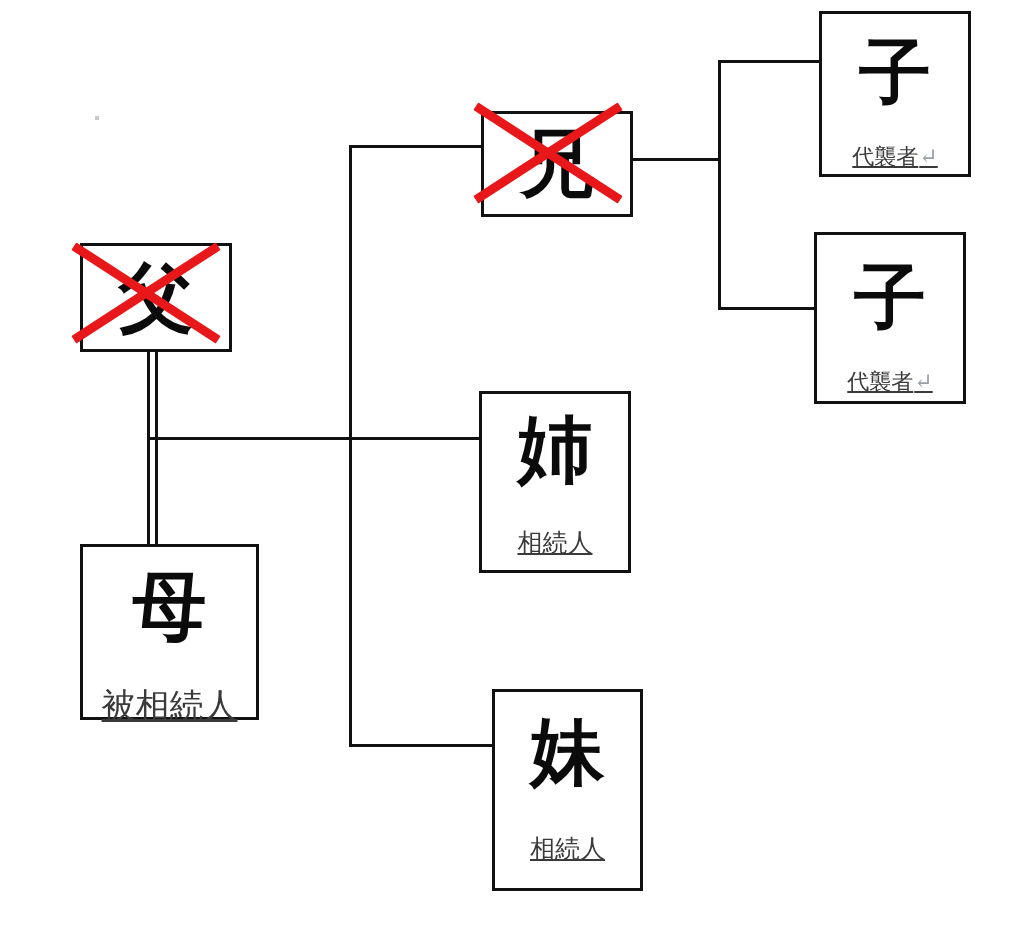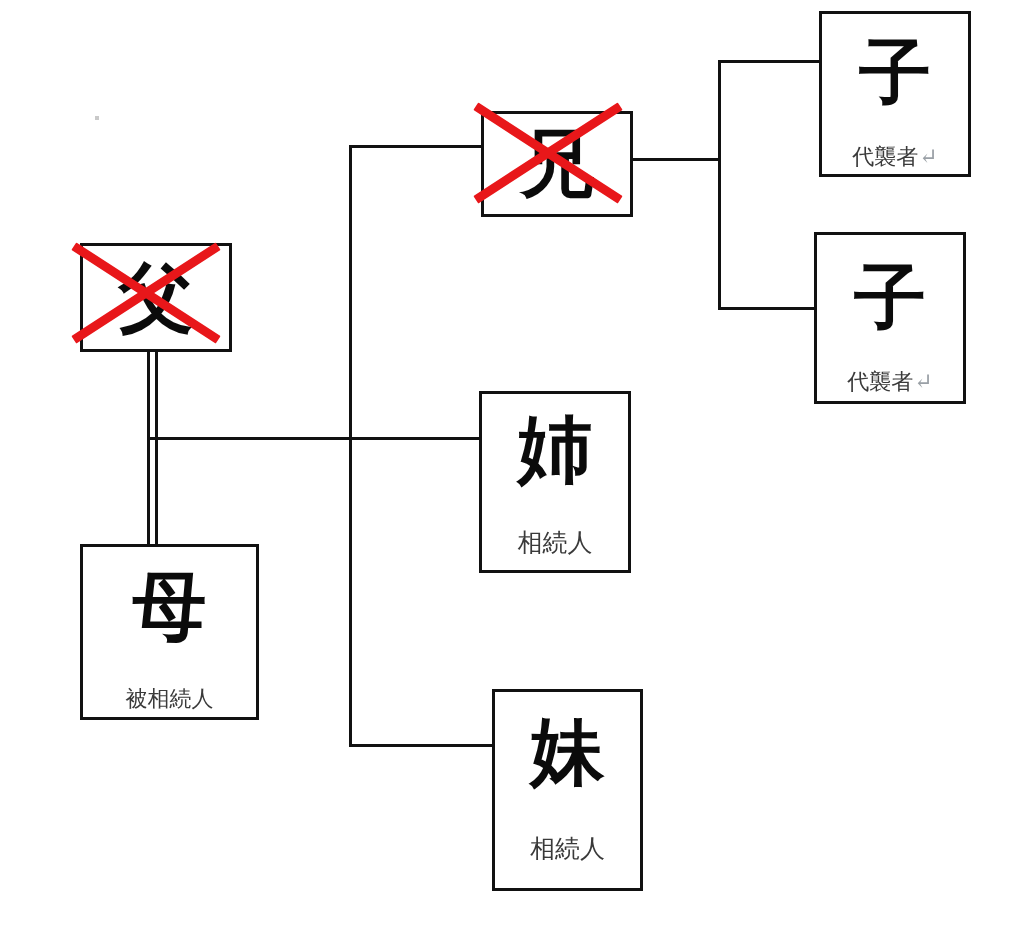--- a/index.html
+++ b/index.html
@@ -34,39 +34,40 @@
     font-weight: 700;
     color: #0b0b0b;
     line-height: 1;
     letter-spacing: 0;
   }
   .node .role {
     font-family: "DejaVu Serif", "Liberation Serif", serif;
     color: #3a3a3a;
     line-height: 1;
     white-space: nowrap;
+    text-decoration: underline;
   }
   .node .role .cr {
     color: #9aa0a6;
     font-weight: 400;
     padding-left: 1px;
   }
 
   
   #node-father   { left: 80px;  top: 243px; width: 152px; height: 109px; }
   #node-mother   { left: 80px;  top: 544px; width: 179px; height: 176px; }
   #node-brother  { left: 481px; top: 111px; width: 152px; height: 106px; }
   #node-sister-e { left: 479px; top: 391px; width: 152px; height: 182px; }
   #node-sister-y { left: 492px; top: 689px; width: 151px; height: 202px; }
   #node-child-1  { left: 819px; top: 11px;  width: 152px; height: 166px; }
   #node-child-2  { left: 814px; top: 232px; width: 152px; height: 172px; }
 
   #node-father  .kanji { font-size: 74px; margin-top: 14px; }
   #node-mother  .kanji { font-size: 74px; margin-top: 22px; }
-  #node-mother  .role  { font-size: 22px; margin-top: 45px; }
+  #node-mother  .role  { font-size: 34px; margin-top: 45px; }
   #node-brother .kanji { font-size: 74px; margin-top: 12px; }
   #node-sister-e .kanji{ font-size: 74px; margin-top: 18px; }
   #node-sister-e .role { font-size: 25px; margin-top: 44px; }
   #node-sister-y .kanji{ font-size: 74px; margin-top: 22px; }
   #node-sister-y .role { font-size: 25px; margin-top: 48px; }
   #node-child-1 .kanji { font-size: 72px; margin-top: 22px; }
   #node-child-1 .role  { font-size: 22px; margin-top: 38px; }
   #node-child-2 .kanji { font-size: 72px; margin-top: 26px; }
   #node-child-2 .role  { font-size: 22px; margin-top: 38px; }
 

